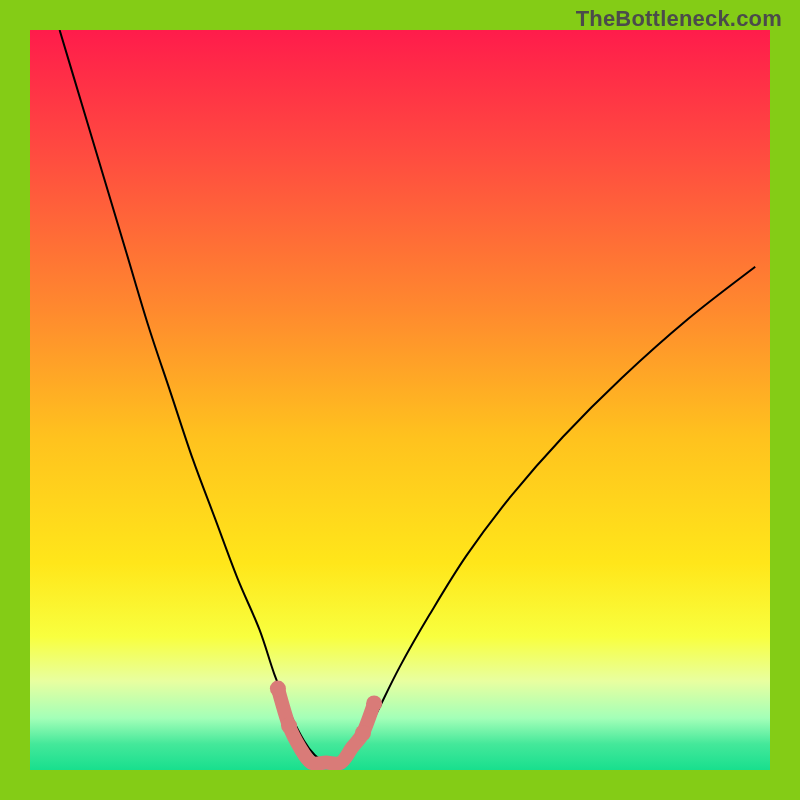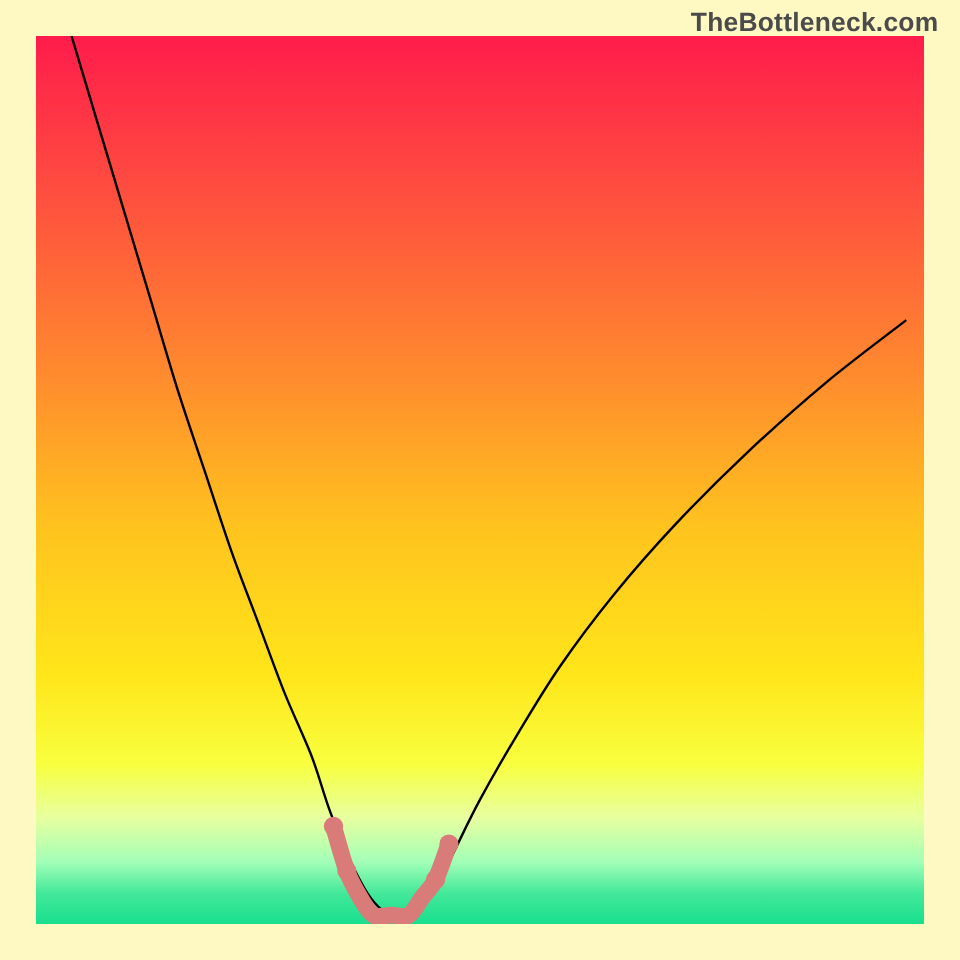--- a/index.html
+++ b/index.html
@@ -10,21 +10,21 @@
     overflow: hidden;
     background: #000;
     font-family: Arial, Helvetica, sans-serif;
   }
   .frame {
     position: absolute;
     top: 0;
     left: 0;
     width: 800px;
     height: 800px;
-    background: #fef9c3;
+    background: #84cc16;
   }
   .plot-area {
     position: absolute;
     top: 30px;
     left: 30px;
     width: 740px;
     height: 740px;
     overflow: hidden;
   }
   .gradient-bg {

